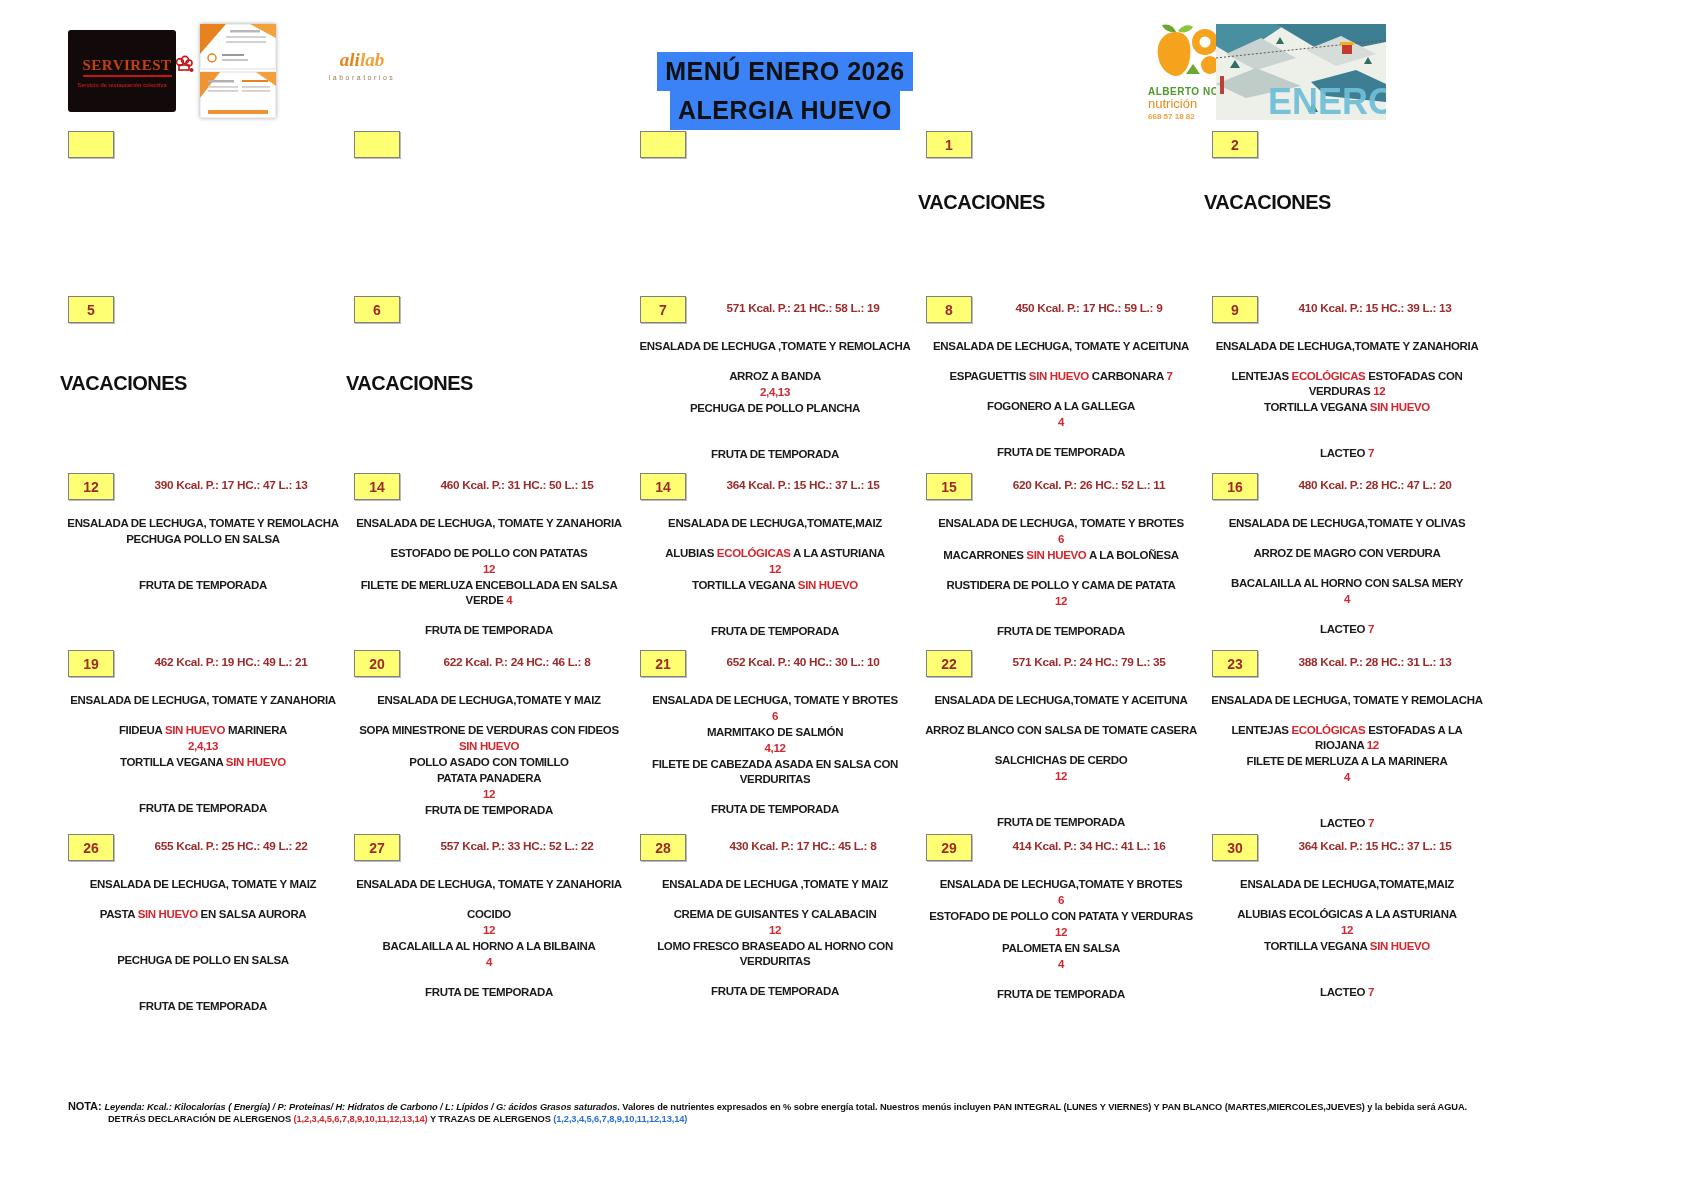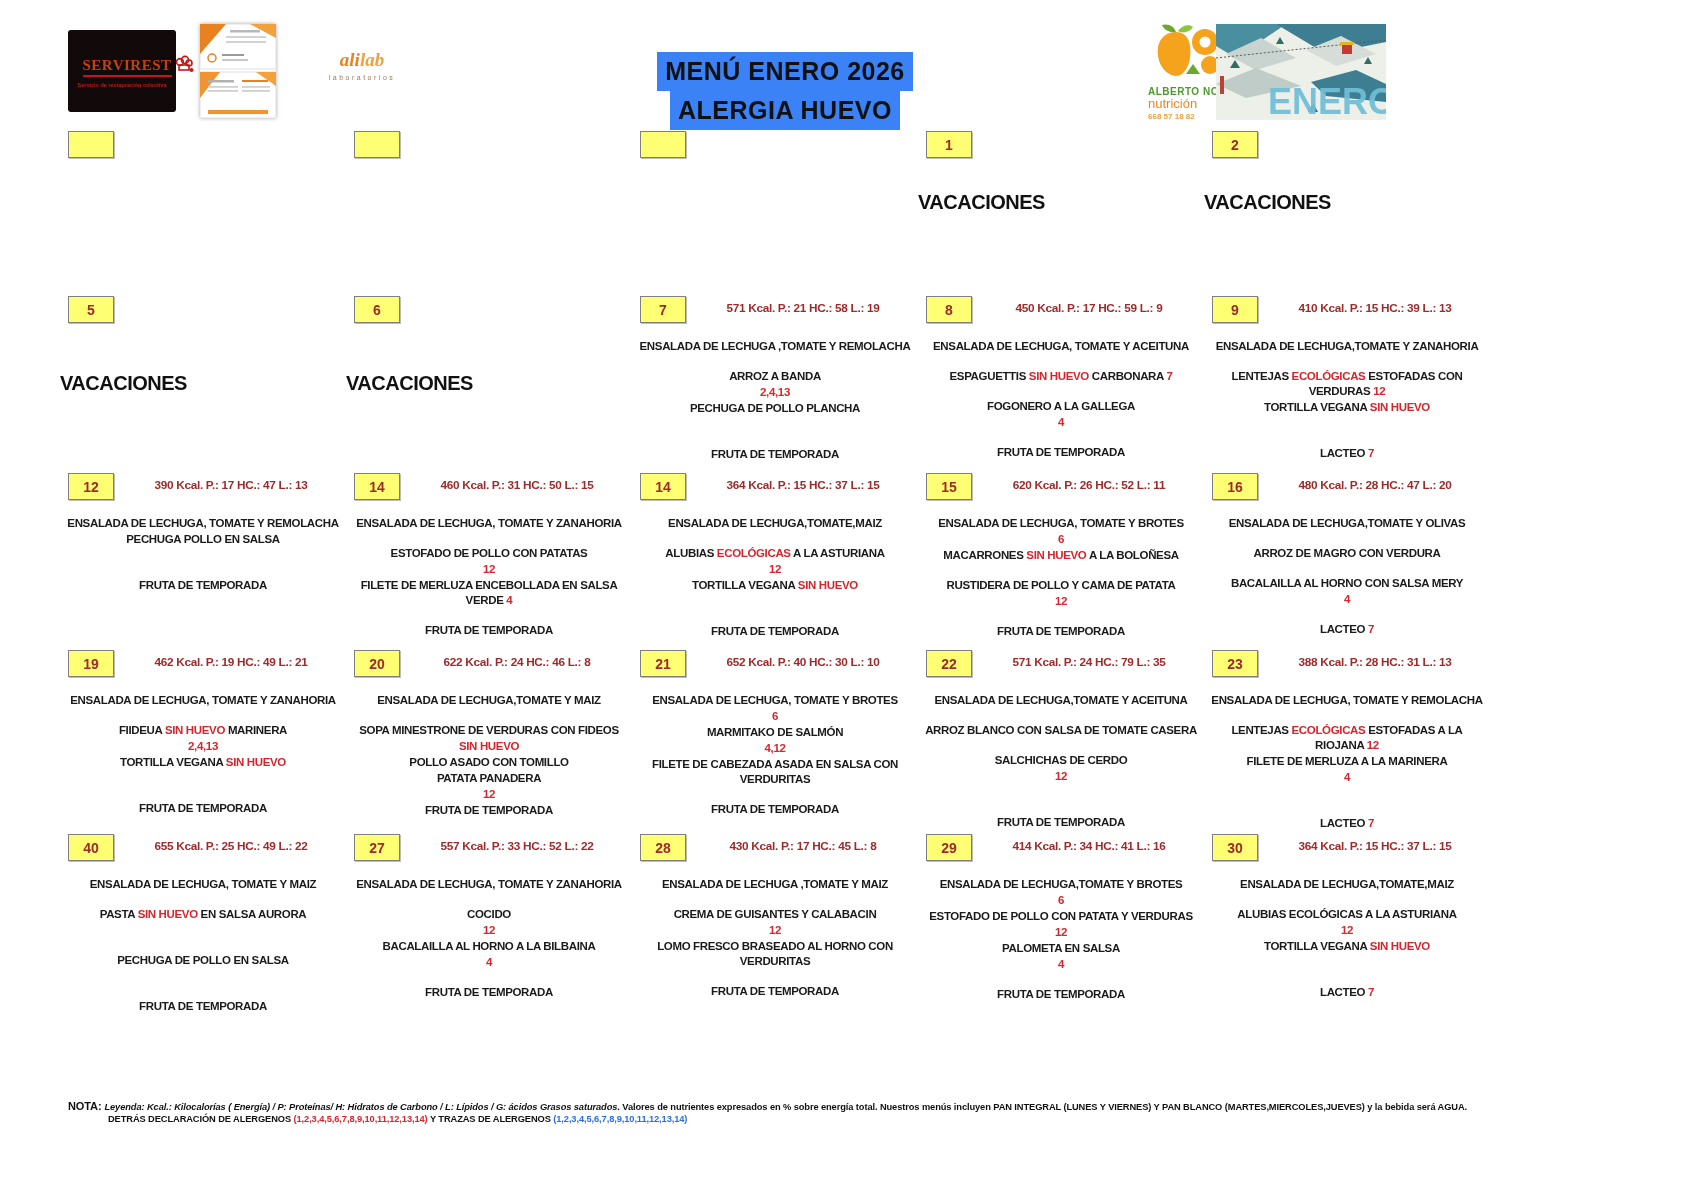--- a/index.html
+++ b/index.html
@@ -339,21 +339,21 @@
           <div class="menu-line g1"><span>ENSALADA DE LECHUGA, TOMATE Y REMOLACHA</span></div>
           <div class="menu-line g1"><span>LENTEJAS </span><span class="red">ECOLÓGICAS</span><span> ESTOFADAS  A LA RIOJANA </span><span class="red">12</span></div>
           <div class="menu-line g0"><span>FILETE DE MERLUZA A LA MARINERA</span></div>
           <div class="menu-line g0"><span class="red">4</span></div>
           <div class="menu-line g2"><span>LACTEO </span><span class="red">7</span></div>
         </div>
       </div>
       <div class="week-row">
         <div class="cell">
           <div class="cell-head">
-            <div class="day-box">40</div>
+            <div class="day-box">26</div>
             <div class="kcal">655 Kcal. P.: 25 HC.: 49 L.: 22</div>
           </div>
           <div class="menu-line g1"><span>ENSALADA DE LECHUGA, TOMATE  Y MAIZ</span></div>
           <div class="menu-line g1"><span>PASTA </span><span class="red">SIN HUEVO</span><span>  EN SALSA AURORA</span></div>
           <div class="menu-line g2"><span>PECHUGA DE POLLO EN SALSA</span></div>
           <div class="menu-line g2"><span>FRUTA DE TEMPORADA</span></div>
         </div>
         <div class="cell">
           <div class="cell-head">
             <div class="day-box">27</div>

